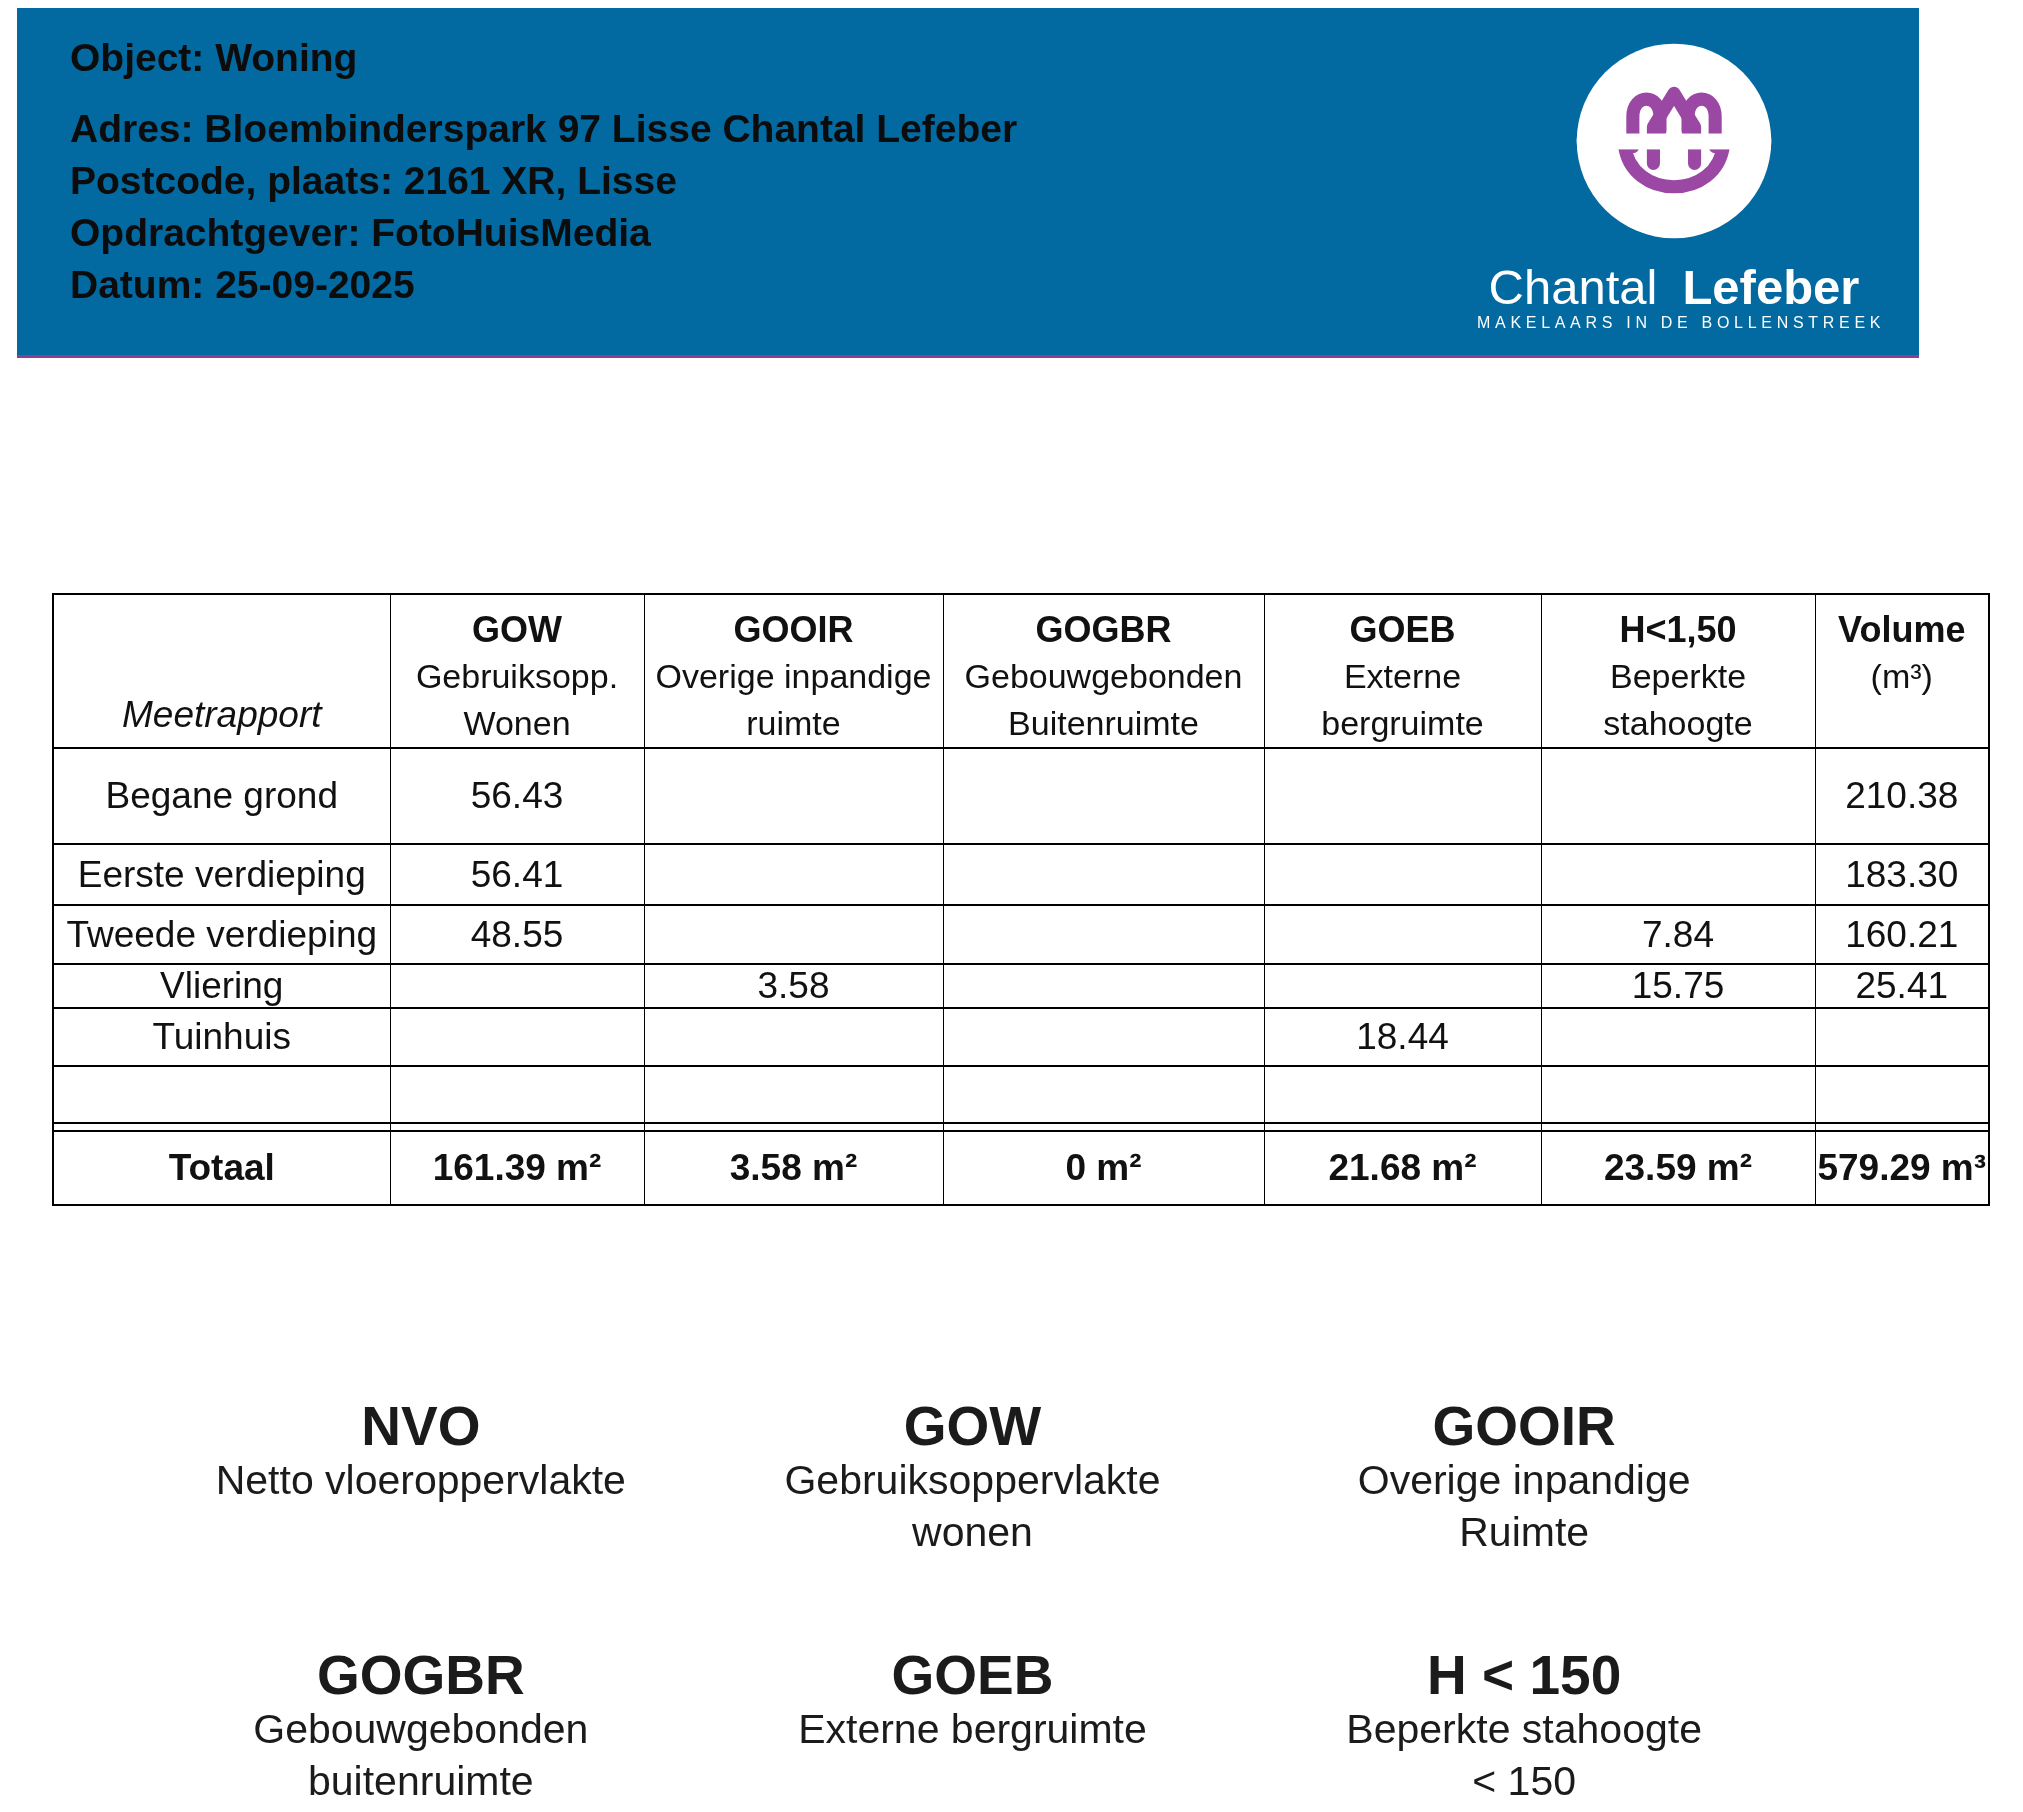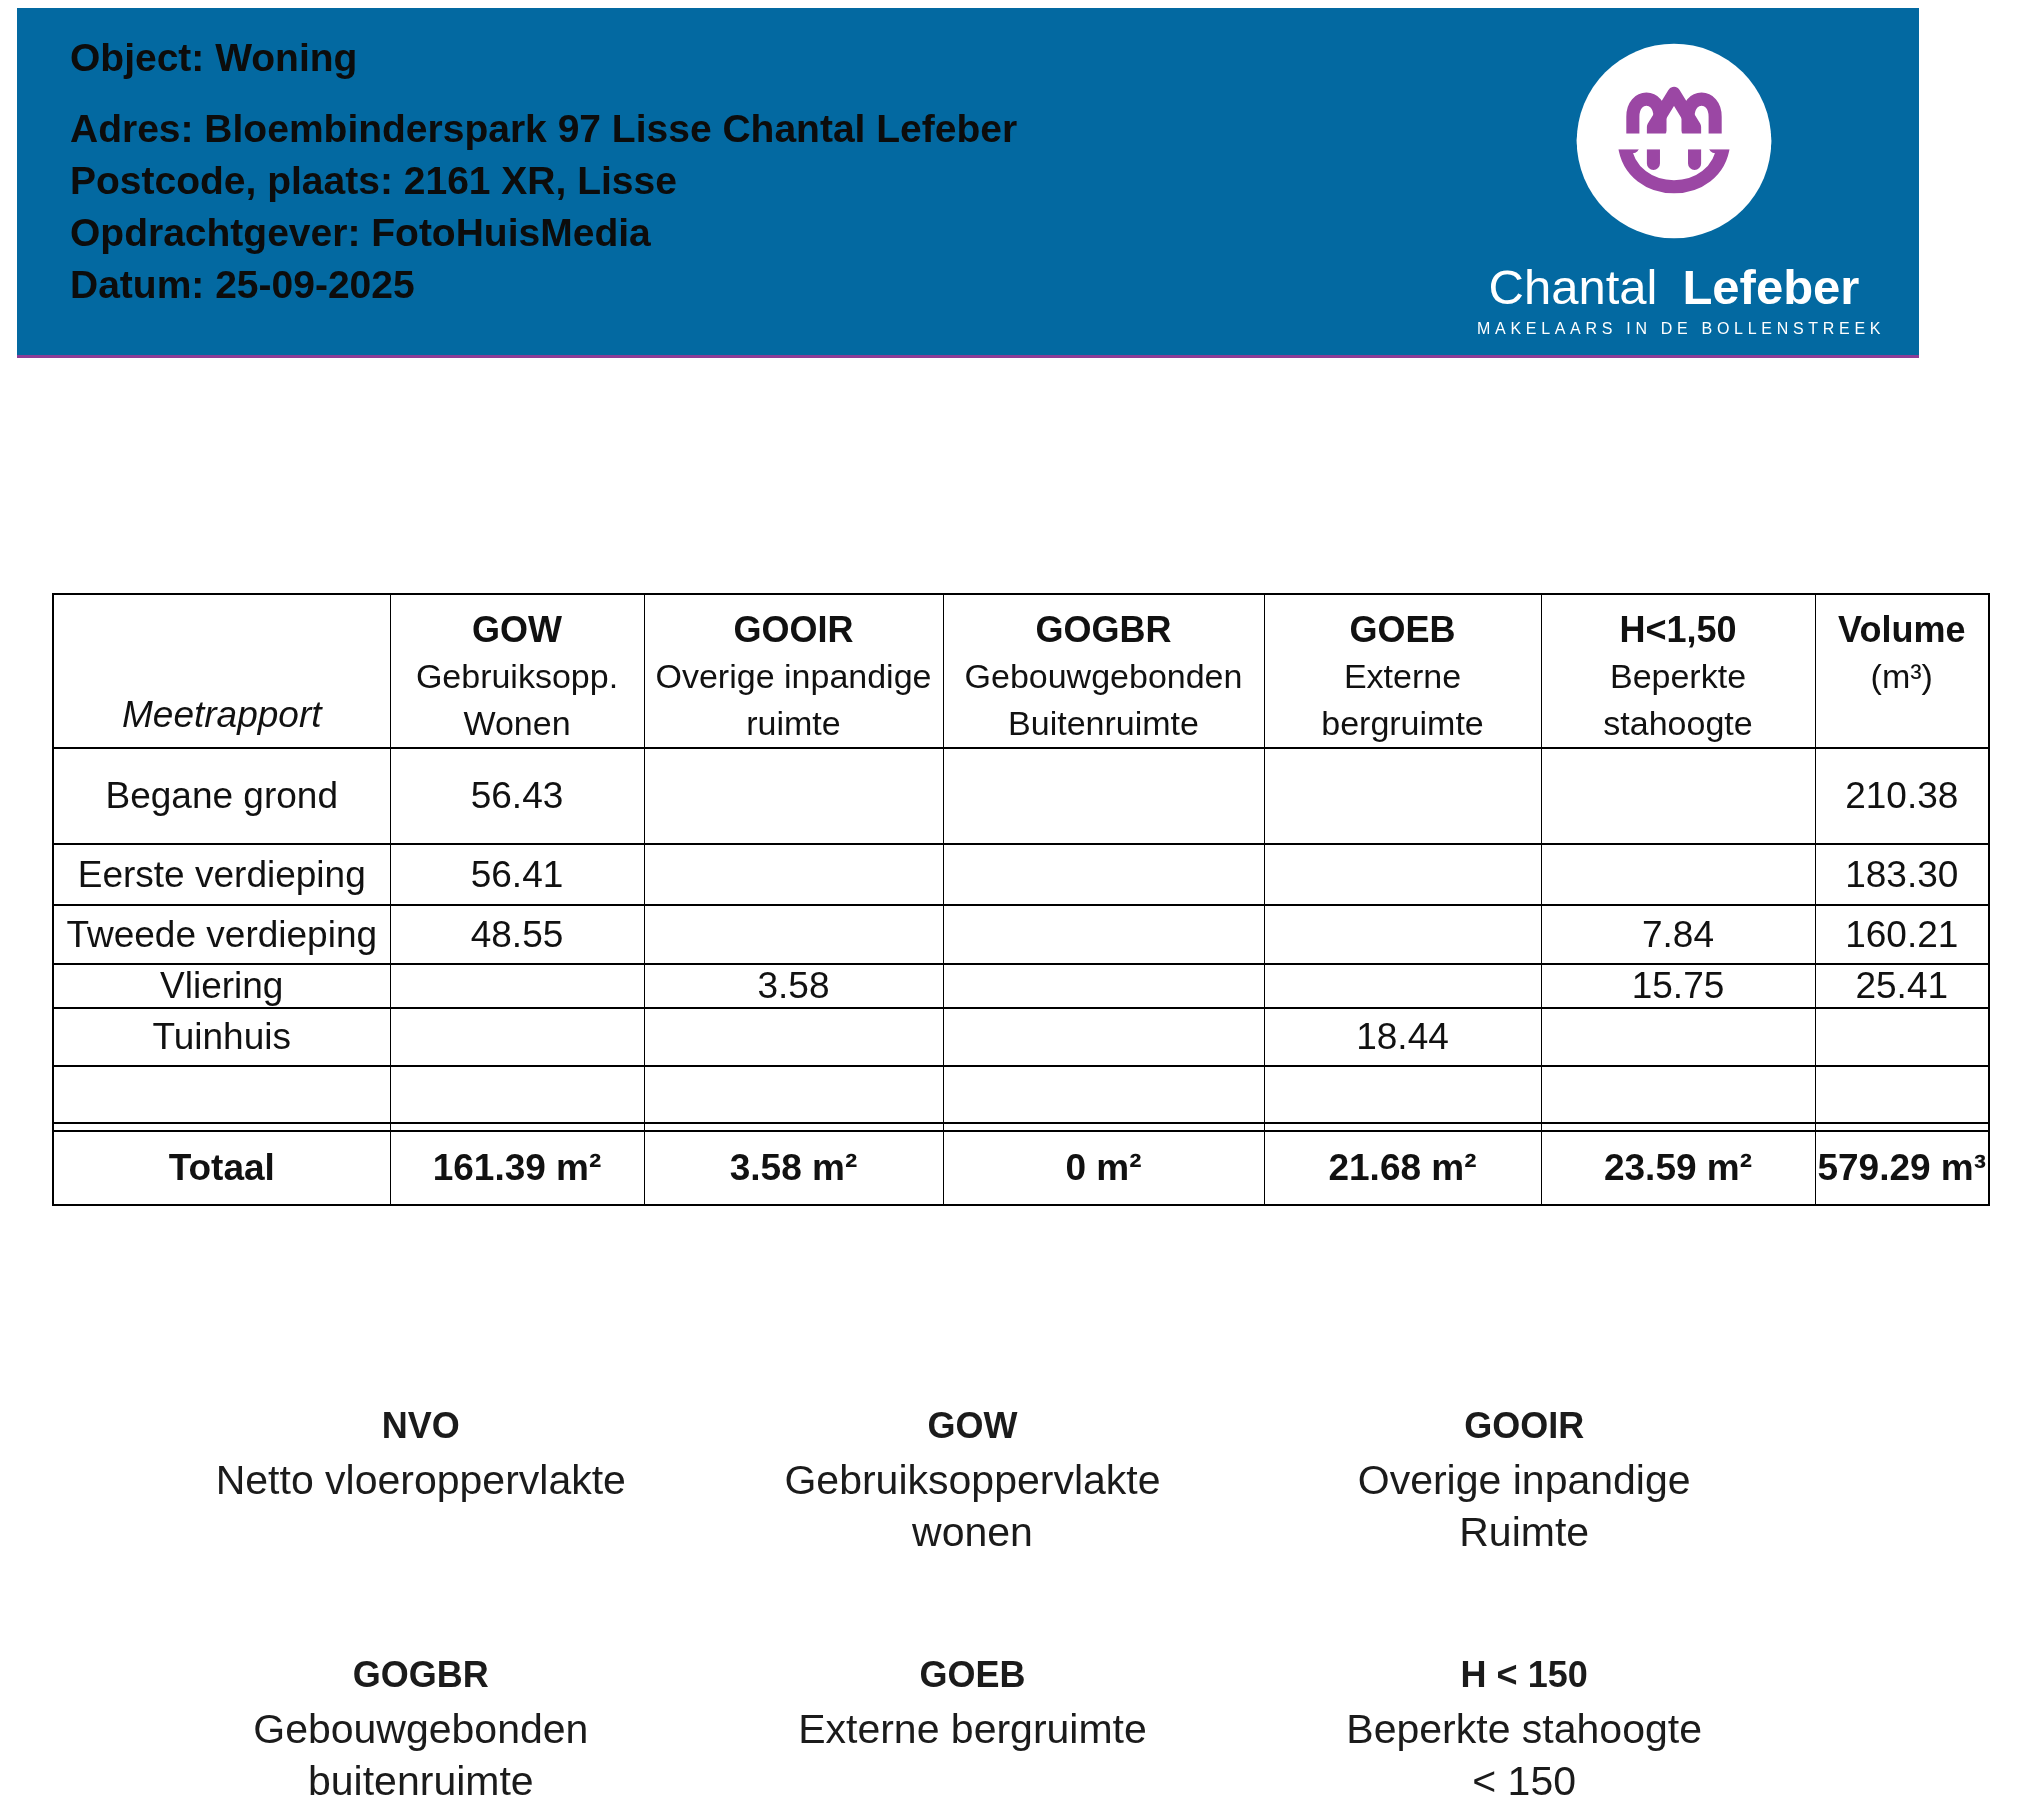--- a/index.html
+++ b/index.html
@@ -21,21 +21,21 @@
     white-space:nowrap;
   }
   .bline.first { margin-bottom:19px; }
 
   .logo { position:absolute; left:1460px; top:32px; width:394px; text-align:center; }
   .tulip { display:block; margin:0 auto; width:202px; height:202px; }
   .logo-name { margin-top:20.6px; font-size:49px; line-height:51px; color:#ffffff; white-space:nowrap; }
   .ln-reg { font-weight:400; }
   .ln-bold { font-weight:700; margin-left:25px; }
   .logo-tagline {
-    margin-top:7px; font-size:16px; letter-spacing:4.7px;
+    margin-top:1px; font-size:16px; letter-spacing:4.7px;
     color:#ffffff; font-weight:400; white-space:nowrap;
   }
 
   
   table.meet {
     position:absolute; left:52px; top:593px; width:1937px;
     border-collapse:collapse; table-layout:fixed;
     border:2.8px solid #000;
   }
   table.meet td {
@@ -60,21 +60,21 @@
   tr.spacer-r { height:7.5px; }
   tr.total-r { height:74px; }
   tr.total-r td { font-weight:700; }
 
   
   .legend {
     position:absolute; left:145px; top:1398px; width:1655px;
     display:grid; grid-template-columns:repeat(3,1fr); row-gap:89px;
     text-align:center;
   }
-  .legend-abbr { font-size:36px; font-weight:700; line-height:56px; color:#1b1b1b; }
+  .legend-abbr { font-size:55px; font-weight:700; line-height:56px; color:#1b1b1b; }
   .legend-desc { font-size:41px; line-height:52px; white-space:pre-line; color:#1b1b1b; }
 </style>
 </head>
 <body>
 
 <div class="banner">
   <div class="banner-text">
     <div class="bline first">Object: Woning</div>
     <div class="bline">Adres: Bloembinderspark 97 Lisse Chantal Lefeber</div>
     <div class="bline">Postcode, plaats: 2161 XR, Lisse</div>

